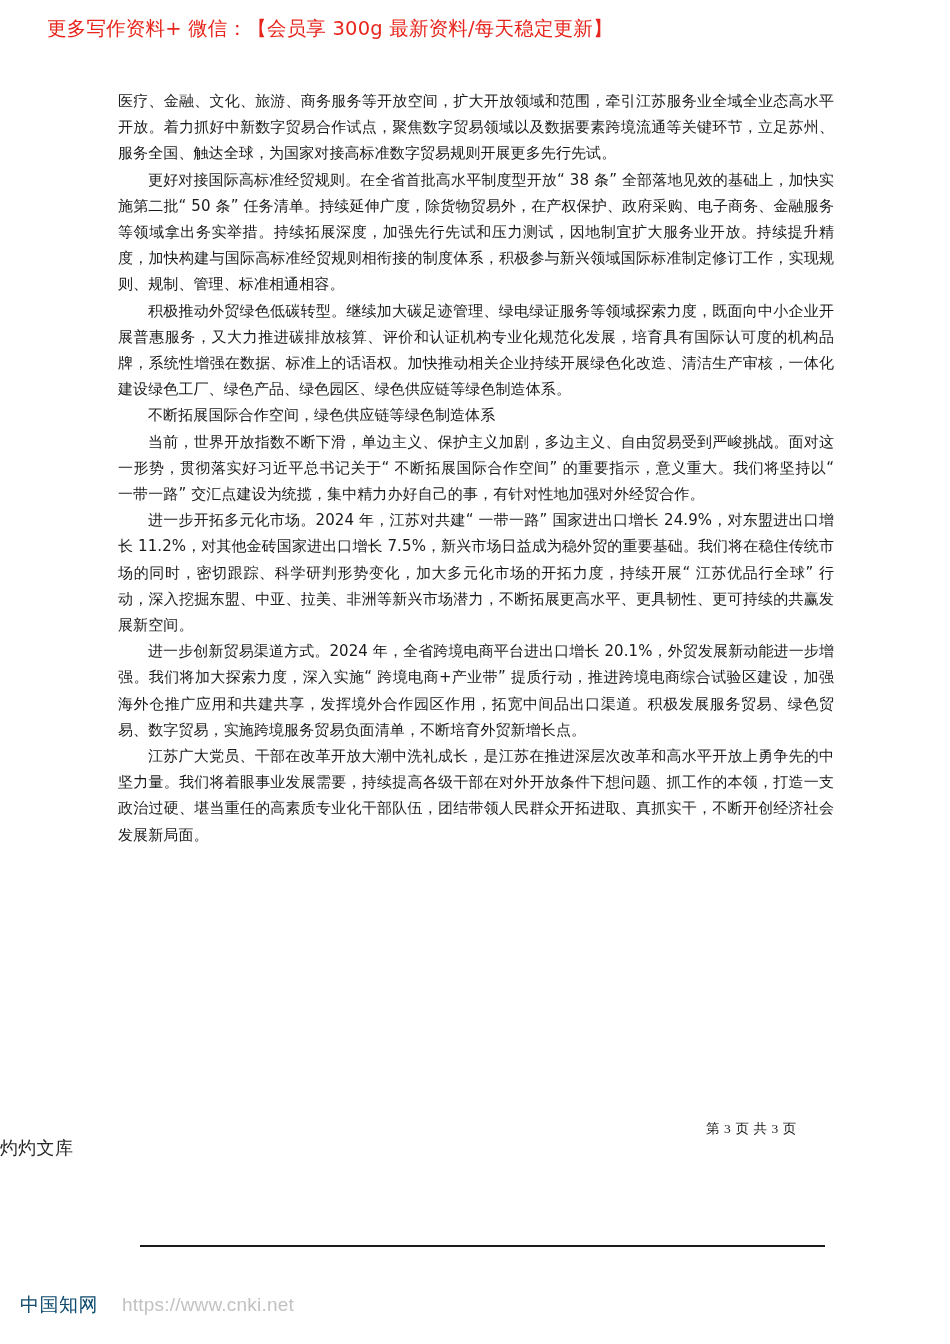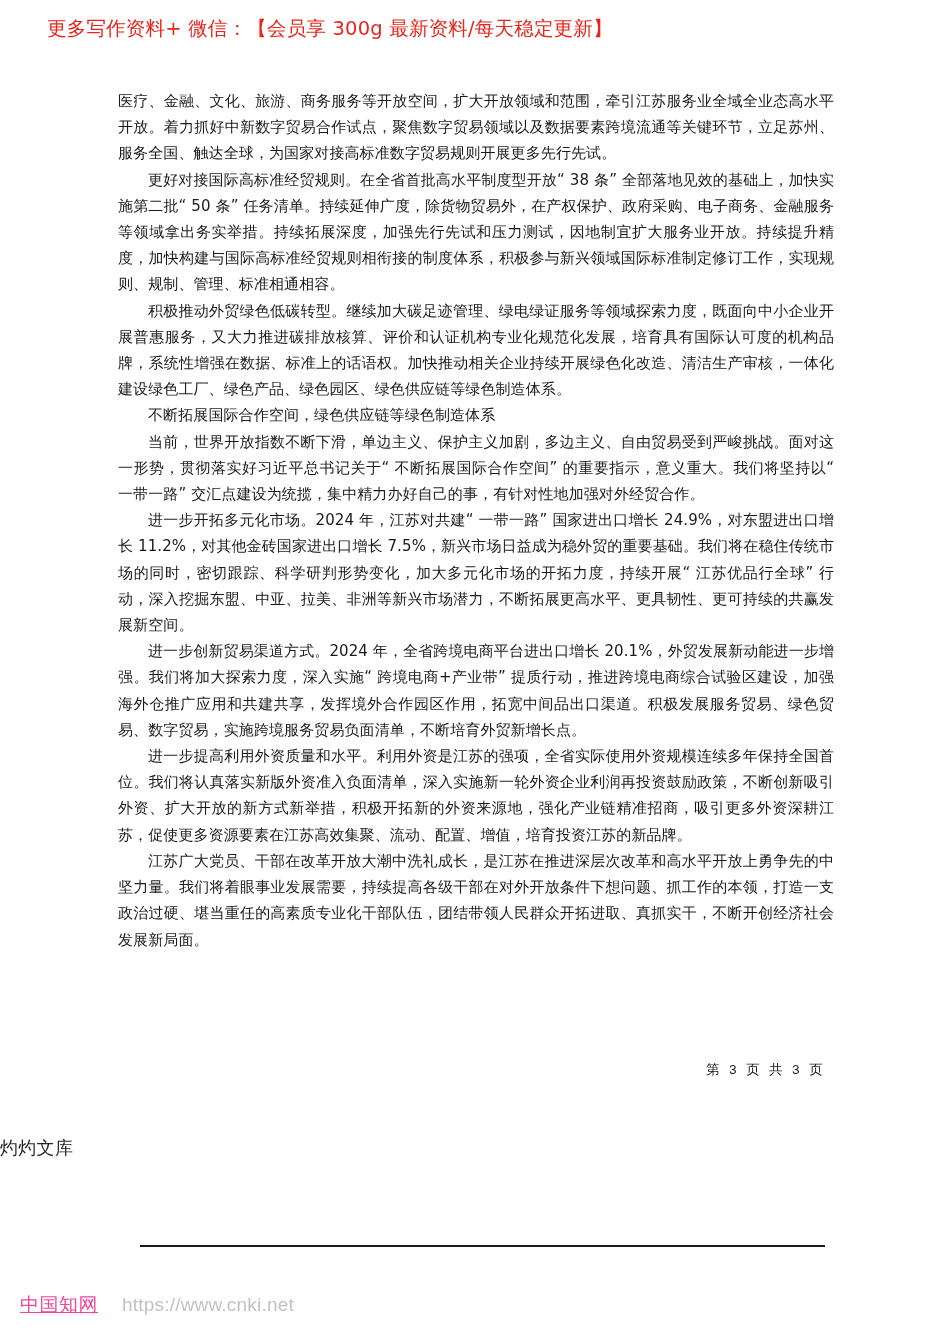--- a/index.html
+++ b/index.html
@@ -52,22 +52,22 @@
     word-break: break-all;
   }
   .para.indent {
     text-indent: 2em;
   }
 
   
   .page-number {
     position: absolute;
     left: 706px;
-    top: 1061px;
-    font-family: Liberation Mono, monospace;
+    top: 1120px;
+    font-family: Liberation Serif, serif;
     font-size: 13.5px;
     color: #1a1a1a;
     white-space: nowrap;
     letter-spacing: 0.6px;
   }
 
   
   .library-watermark {
     position: absolute;
     left: 0px;
@@ -95,23 +95,22 @@
     left: 20px;
     top: 1292px;
     display: flex;
     align-items: baseline;
     gap: 24px;
     white-space: nowrap;
   }
   .cnki-name {
     font-family: "DejaVu Sans", "Liberation Sans", sans-serif;
     font-size: 19px;
-    color: #ec4899;
+    color: #0c4a6e;
     letter-spacing: 0.5px;
-    text-decoration: underline;
   }
   .cnki-url {
     font-family: "Liberation Sans", "DejaVu Sans", sans-serif;
     font-size: 19px;
     color: #c2c2c2;
     letter-spacing: 0.2px;
   }
 </style>
 </head>
 <body>
@@ -119,21 +118,20 @@
 <div class="promo-banner">更多写作资料+ 微信：【会员享 300g 最新资料/每天稳定更新】</div>
 
 <div class="doc-body">
   <p class="para">医疗、金融、文化、旅游、商务服务等开放空间，扩大开放领域和范围，牵引江苏服务业全域全业态高水平开放。着力抓好中新数字贸易合作试点，聚焦数字贸易领域以及数据要素跨境流通等关键环节，立足苏州、服务全国、触达全球，为国家对接高标准数字贸易规则开展更多先行先试。</p>
   <p class="para indent">更好对接国际高标准经贸规则。在全省首批高水平制度型开放“ 38 条” 全部落地见效的基础上，加快实施第二批“ 50 条” 任务清单。持续延伸广度，除货物贸易外，在产权保护、政府采购、电子商务、金融服务等领域拿出务实举措。持续拓展深度，加强先行先试和压力测试，因地制宜扩大服务业开放。持续提升精度，加快构建与国际高标准经贸规则相衔接的制度体系，积极参与新兴领域国际标准制定修订工作，实现规则、规制、管理、标准相通相容。</p>
   <p class="para indent">积极推动外贸绿色低碳转型。继续加大碳足迹管理、绿电绿证服务等领域探索力度，既面向中小企业开展普惠服务，又大力推进碳排放核算、评价和认证机构专业化规范化发展，培育具有国际认可度的机构品牌，系统性增强在数据、标准上的话语权。加快推动相关企业持续开展绿色化改造、清洁生产审核，一体化建设绿色工厂、绿色产品、绿色园区、绿色供应链等绿色制造体系。</p>
   <p class="para indent">不断拓展国际合作空间，绿色供应链等绿色制造体系</p>
   <p class="para indent">当前，世界开放指数不断下滑，单边主义、保护主义加剧，多边主义、自由贸易受到严峻挑战。面对这一形势，贯彻落实好习近平总书记关于“ 不断拓展国际合作空间” 的重要指示，意义重大。我们将坚持以“ 一带一路” 交汇点建设为统揽，集中精力办好自己的事，有针对性地加强对外经贸合作。</p>
   <p class="para indent">进一步开拓多元化市场。2024 年，江苏对共建“ 一带一路” 国家进出口增长 24.9%，对东盟进出口增长 11.2%，对其他金砖国家进出口增长 7.5%，新兴市场日益成为稳外贸的重要基础。我们将在稳住传统市场的同时，密切跟踪、科学研判形势变化，加大多元化市场的开拓力度，持续开展“ 江苏优品行全球” 行动，深入挖掘东盟、中亚、拉美、非洲等新兴市场潜力，不断拓展更高水平、更具韧性、更可持续的共赢发展新空间。</p>
   <p class="para indent">进一步创新贸易渠道方式。2024 年，全省跨境电商平台进出口增长 20.1%，外贸发展新动能进一步增强。我们将加大探索力度，深入实施“ 跨境电商+产业带” 提质行动，推进跨境电商综合试验区建设，加强海外仓推广应用和共建共享，发挥境外合作园区作用，拓宽中间品出口渠道。积极发展服务贸易、绿色贸易、数字贸易，实施跨境服务贸易负面清单，不断培育外贸新增长点。</p>
-  <p class="para indent">进一步提高利用外资质量和水平。利用外资是江苏的强项，全省实际使用外资规模连续多年保持全国首位。我们将认真落实新版外资准入负面清单，深入实施新一轮外资企业利润再投资鼓励政策，不断创新吸引外资、扩大开放的新方式新举措，积极开拓新的外资来源地，强化产业链精准招商，吸引更多外资深耕江苏，促使更多资源要素在江苏高效集聚、流动、配置、增值，培育投资江苏的新品牌。</p>
   <p class="para indent">江苏广大党员、干部在改革开放大潮中洗礼成长，是江苏在推进深层次改革和高水平开放上勇争先的中坚力量。我们将着眼事业发展需要，持续提高各级干部在对外开放条件下想问题、抓工作的本领，打造一支政治过硬、堪当重任的高素质专业化干部队伍，团结带领人民群众开拓进取、真抓实干，不断开创经济社会发展新局面。</p>
 </div>
 
 <div class="page-number">第 3 页 共 3 页</div>
 
 <div class="library-watermark">灼灼文库</div>
 
 <div class="bottom-rule"></div>
 
 <div class="cnki-brand">

